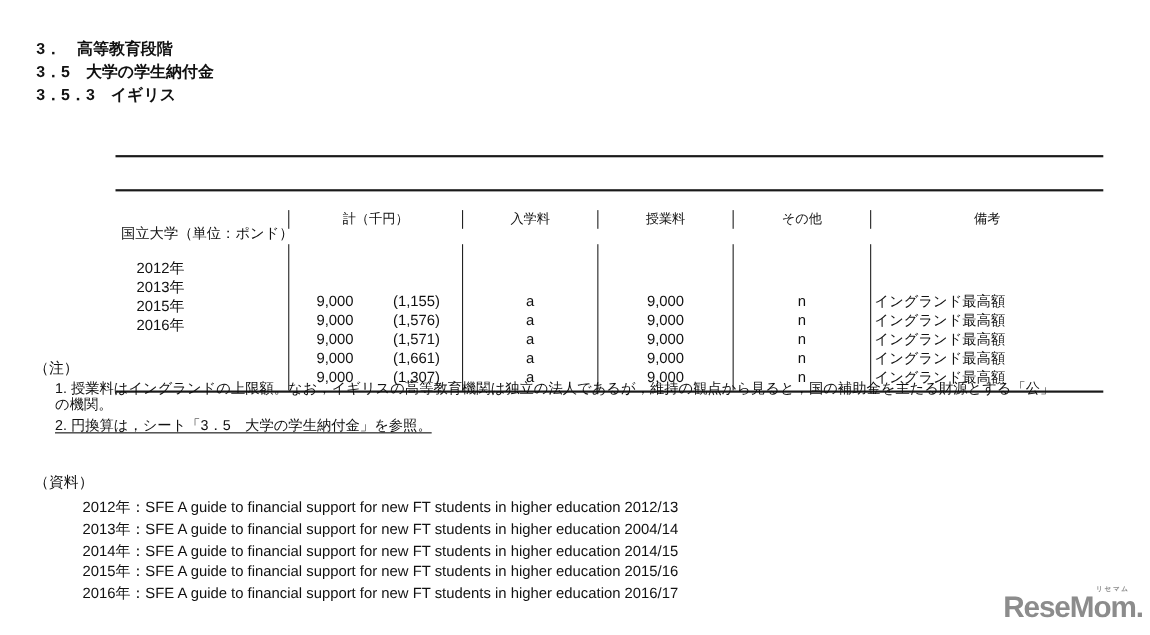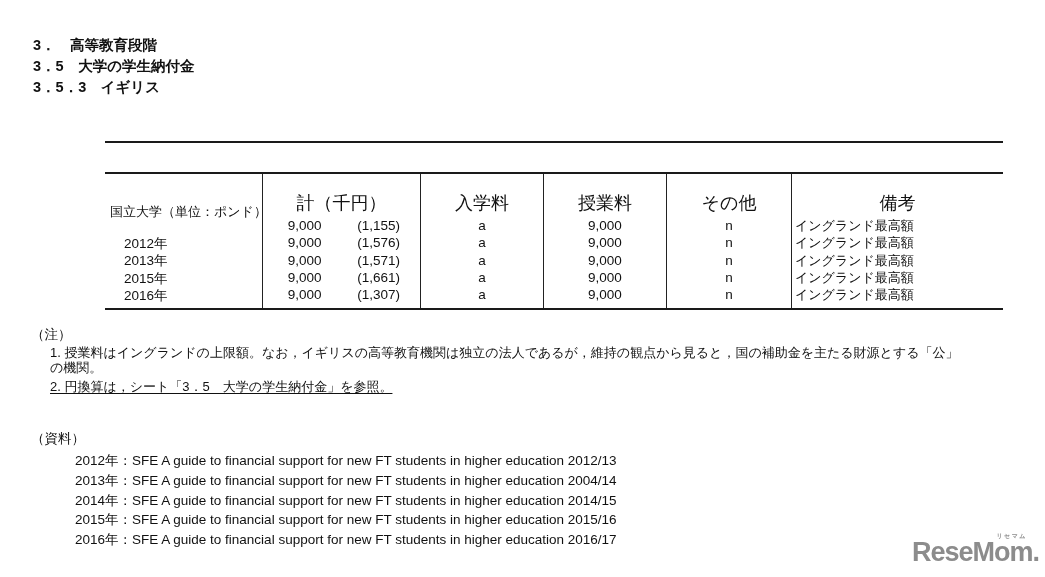--- a/index.html
+++ b/index.html
@@ -19,29 +19,29 @@
   .fees-table{
     position:absolute;left:105px;top:141px;width:898px;
     border-top:2px solid #1a1a1a;border-bottom:2px solid #1a1a1a;
   }
   .thead{
     display:grid;grid-template-columns:157px 158px 123px 123px 125px 212px;
     border-bottom:2px solid #1a1a1a;height:29px;
   }
   .th{
     display:flex;align-items:center;justify-content:center;
-    font-size:18px;
+    font-size:12px;
     margin-top:48px;
   }
   .th.bordered{border-left:1.5px solid #222;}
   .tbody{
     display:grid;grid-template-columns:157px 158px 123px 123px 125px 212px;
   }
   .tb-col{padding-top:43px;padding-bottom:4px;min-height:86px;}
-  .tb-col.bordered{border-left:1.5px solid #222;}
+  .tb-col.bordered{border-left:1.5px solid #222;margin-top:48px;}
   .tb-col.first{padding-top:28px;}
   .group-label{
     font-size:13px;line-height:20px;padding-left:5px;margin-bottom:13px;
     white-space:nowrap;
   }
   .row-line{height:17.3px;line-height:17.3px;font-size:13.5px;}
   .row-line.year{padding-left:19px;}
   .row-line.total{display:flex;justify-content:flex-end;padding-right:20px;}
   .row-line.total .t1{width:60px;text-align:right;display:inline-block;}
   .row-line.total .t2{width:58px;text-align:right;display:inline-block;margin-left:22px;}

